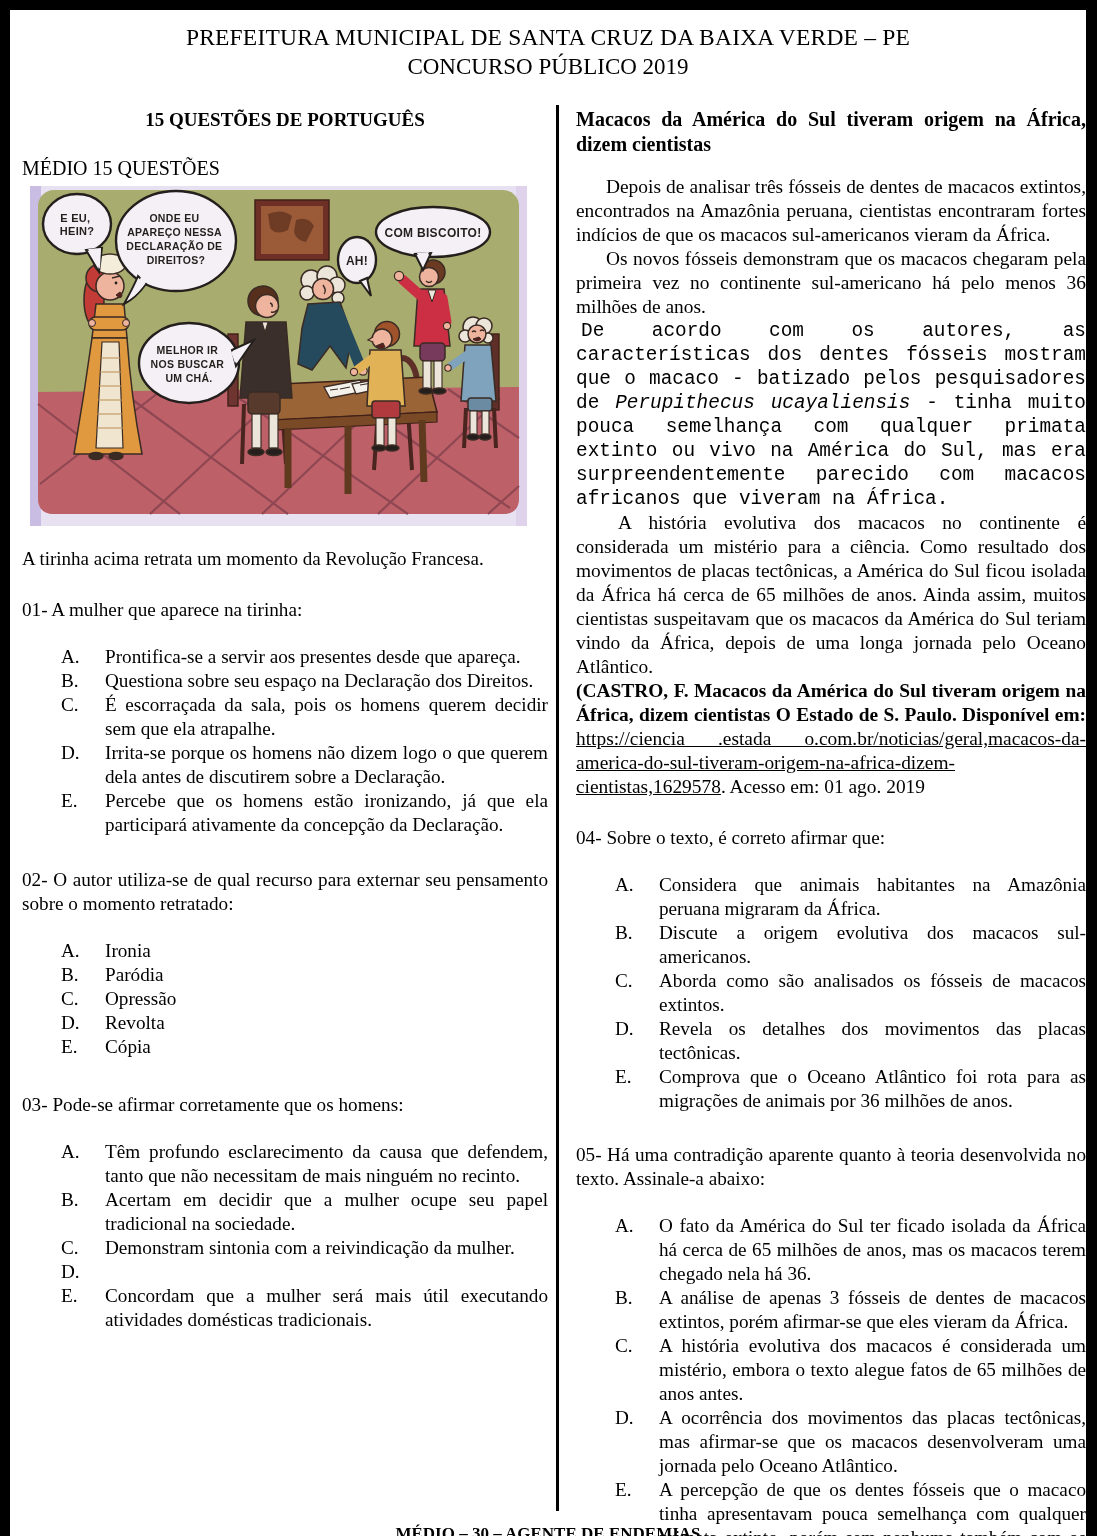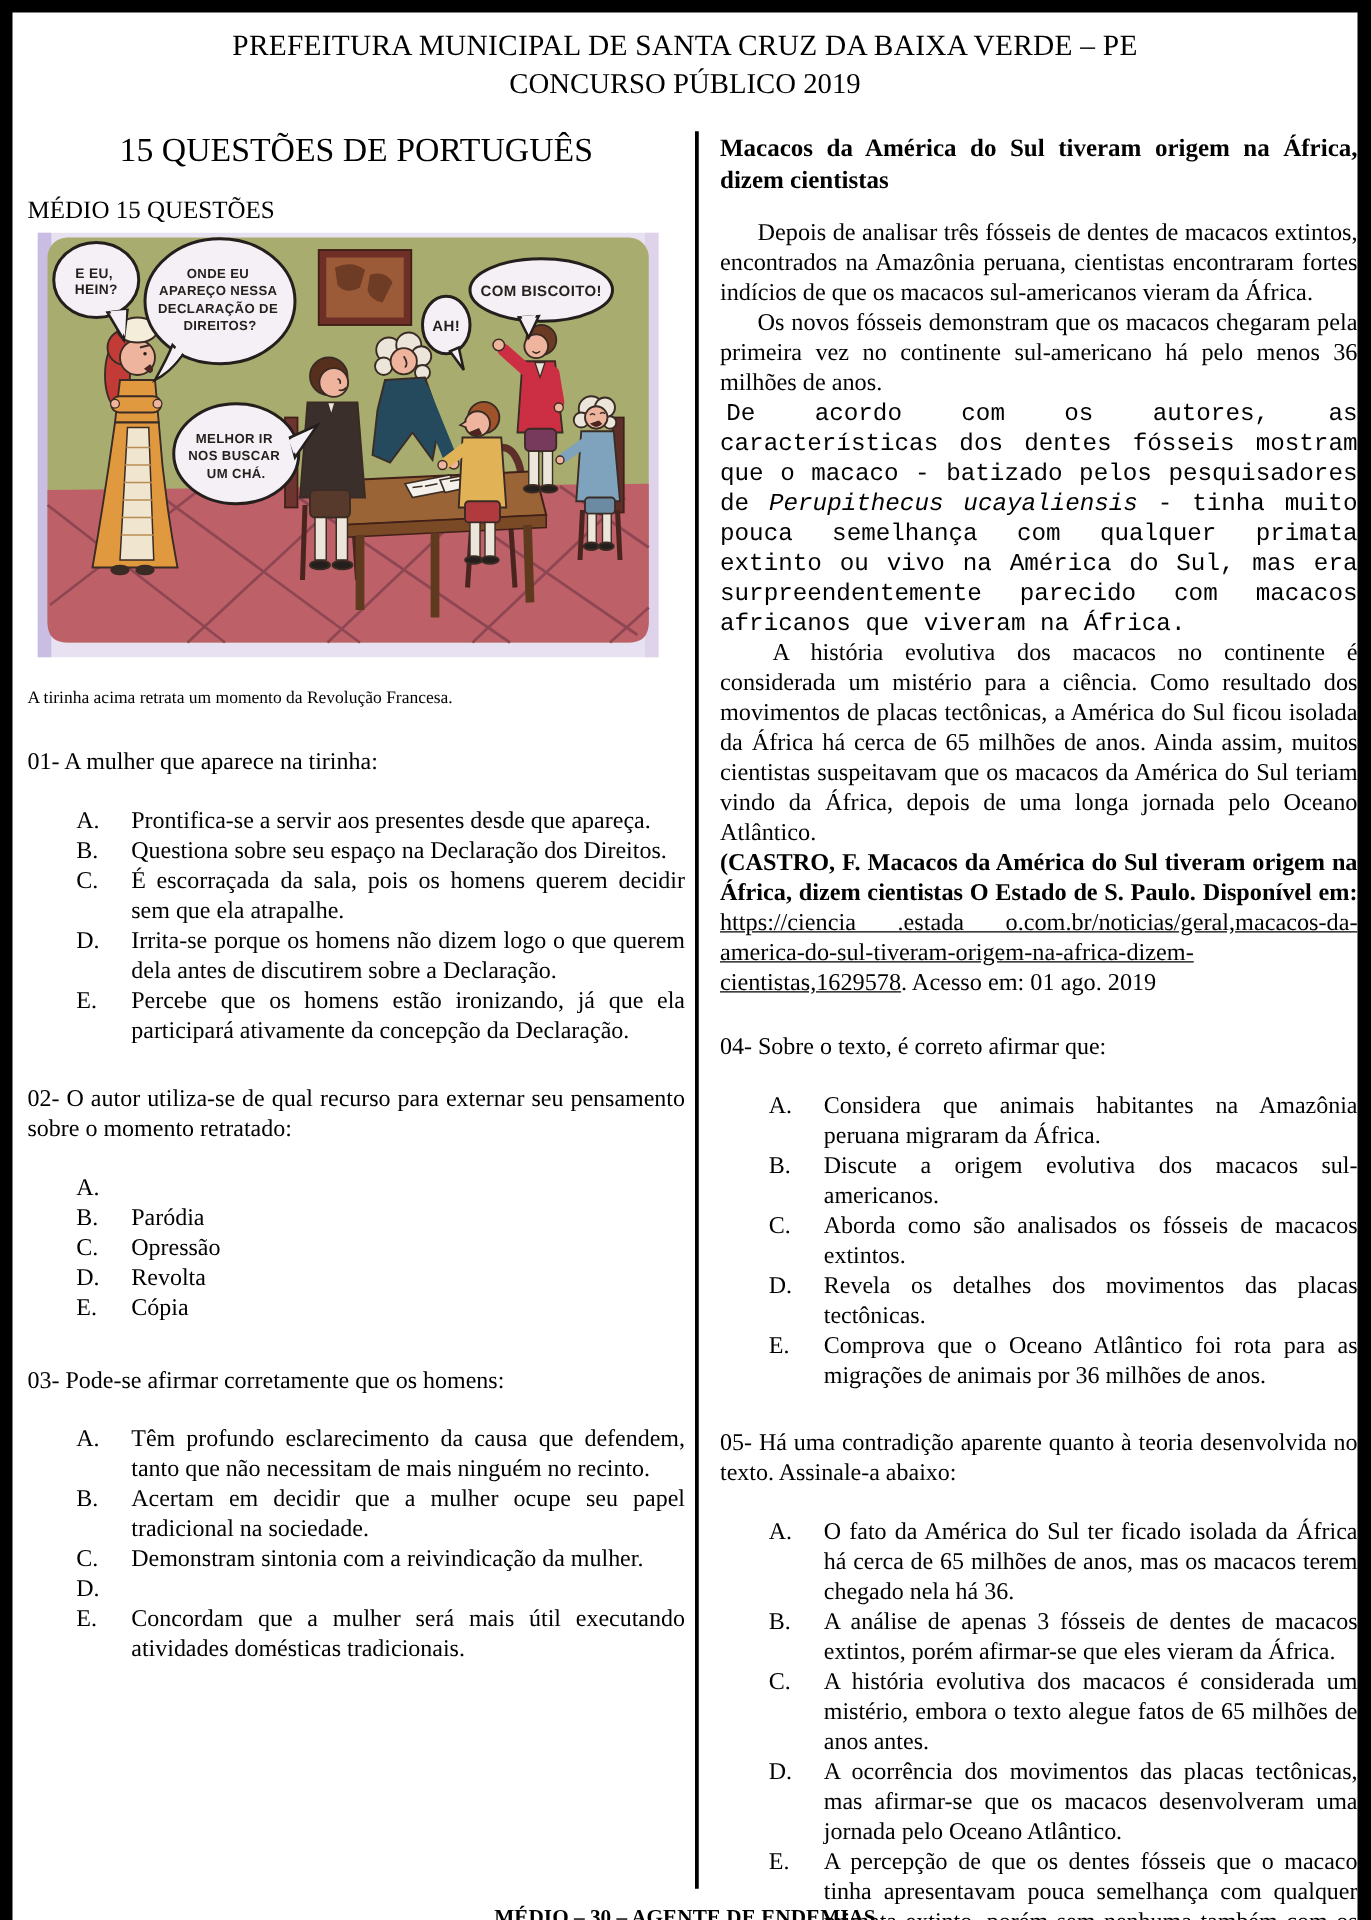--- a/index.html
+++ b/index.html
@@ -16,26 +16,26 @@
     color:#000;
   }
   .header{position:absolute;top:12px;left:0;width:100%;text-align:center;}
   .header .h1{font-size:23.5px;line-height:30px;letter-spacing:.2px;}
   .header .h2{font-size:23px;line-height:30px;}
   .divider{position:absolute;left:546px;top:95px;width:3px;height:1406px;background:#000;}
   .col{position:absolute;top:95px;}
   .col-left{left:12px;width:526px;}
   .col-right{left:566px;width:510px;}
 
-  .section-title{font-weight:normal;font-size:27px;text-align:center;margin:2px 0 0 0;line-height:26px;}
+  .section-title{font-weight:bold;font-size:19px;text-align:center;margin:2px 0 0 0;line-height:26px;}
   .subtitle{font-size:20px;margin:22px 0 0 0;line-height:26px;}
 
   .comic{margin:5px 0 0 8px;width:497px;height:340px;display:block;}
   .caption{font-size:15.8px;line-height:23px;text-align:justify;margin:7px 0 0 0;}
-  .intro{font-size:14px;line-height:24px;margin:21px 0 0 0;}
+  .intro{font-size:19px;line-height:24px;margin:21px 0 0 0;}
 
   .stem{font-size:19.2px;line-height:24px;text-align:justify;margin:0;}
   .q{margin-top:27px;}
   .opts{margin-top:23px;}
   .opt{display:flex;padding-left:39px;font-size:19.2px;line-height:24px;}
   .opt .letter{flex:0 0 44px;}
   .opt .otext{flex:1;text-align:justify;}
 
   .article-title{font-weight:bold;font-size:20px;line-height:25px;text-align:justify;margin:2px 0 18px 0;}
   .para{font-size:19.4px;line-height:24px;text-align:justify;margin:0;}
@@ -292,20 +292,21 @@
             <span class="otext">Percebe que os homens estão ironizando, já que ela participará ativamente da concepção da Declaração.</span>
           </div>
       </div>
     </div>
 
     <div class="q" style="margin-top:31px;">
       <p class="stem"><span>02-</span> <span>O autor utiliza-se de qual recurso para externar seu pensamento sobre o momento retratado:</span></p>
       <div class="opts">
         <div class="opt">
             <span class="letter">A.</span>
+            <span class="otext">Ironia</span>
           </div>
         <div class="opt">
             <span class="letter">B.</span>
             <span class="otext">Paródia</span>
           </div>
         <div class="opt">
             <span class="letter">C.</span>
             <span class="otext">Opressão</span>
           </div>
         <div class="opt">

